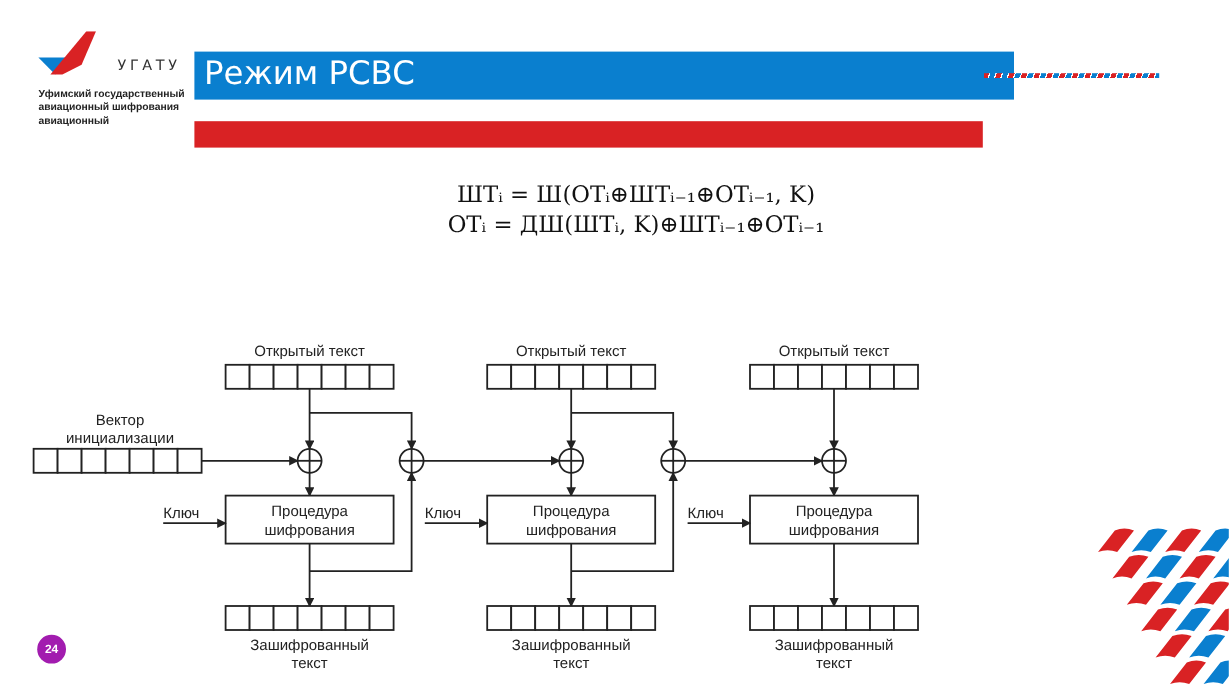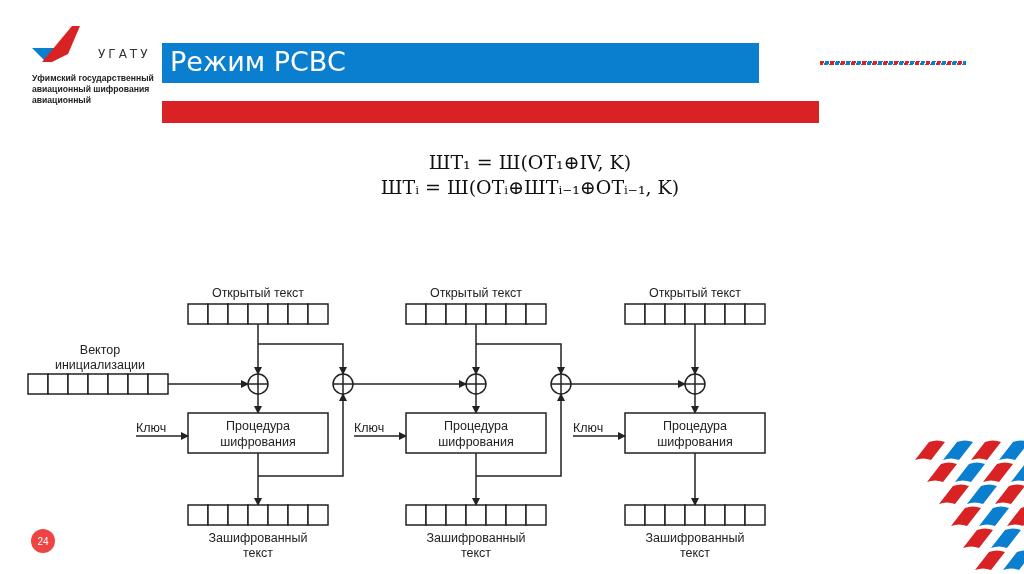--- a/index.html
+++ b/index.html
@@ -10,21 +10,21 @@
   .logo { position: absolute; left: 28px; top: 26px; width: 120px; height: 40px; }
   .logo-text {
     position: absolute; left: 98px; top: 47px; font-size: 12px; letter-spacing: 3px;
     color: #333; font-family: "DejaVu Sans", sans-serif;
   }
   .uni-name {
     position: absolute; left: 32px; top: 73px; width: 140px;
     font-size: 8.6px; line-height: 11px; color: #222; font-weight: bold;
   }
   .title-bar {
-    position: absolute; left: 162px; top: 43px; width: 597px; height: 40px;
+    position: absolute; left: 162px; top: 43px; width: 683px; height: 40px;
     background: #0a7fcf;
   }
   .title-text {
     position: absolute; left: 8px; top: 3px; font-size: 27px; color: #fff;
     font-family: "DejaVu Sans", sans-serif;
   }
   .red-bar {
     position: absolute; left: 162px; top: 101px; width: 657px; height: 22px;
     background: #d92224;
   }
@@ -33,21 +33,21 @@
     background: repeating-linear-gradient(110deg, #d92224 0 4px, #fff 4px 5px, #0a7fcf 5px 9px, #fff 9px 10px);
   }
   .formulas {
     position: absolute; left: 300px; top: 150px; width: 460px; text-align: center;
     font-family: "DejaVu Serif", serif; font-size: 19px; line-height: 25px; color: #111;
   }
   .formulas .f { display: block; white-space: nowrap; }
   .diagram { position: absolute; left: 0; top: 0; }
   .page-num {
     position: absolute; left: 31px; top: 529px; width: 24px; height: 24px; border-radius: 50%;
-    background: #ef4444; color: #fff; font-size: 10px; font-weight: normal;
+    background: #a21caf; color: #fff; font-size: 10px; font-weight: bold;
     display: flex; align-items: center; justify-content: center;
   }
   .flags { position: absolute; left: 905px; top: 436px; }
   .dtext { font-family: "Liberation Sans", sans-serif; font-size: 12.5px; fill: #222; }
 </style>
 </head>
 <body>
 
 <svg class="logo" viewBox="0 0 120 40">
   <polygon points="4,22 30,22 18,36" fill="#0a7fcf"></polygon>
@@ -60,22 +60,22 @@
   <div>авиационный</div>
 </div>
 
 <div class="title-bar">
   <div class="title-text">Режим PCBC</div>
 </div>
 <div class="red-bar"></div>
 <div class="stripe-line"></div>
 
 <div class="formulas">
-  <span class="f">ШТ₁ = Ш(ОТ₁⊕IV, K)</span>
   <span class="f">ШТᵢ = Ш(ОТᵢ⊕ШТᵢ₋₁⊕ОТᵢ₋₁, K)</span>
+  <span class="f">ОТᵢ = ДШ(ШТᵢ, K)⊕ШТᵢ₋₁⊕ОТᵢ₋₁</span>
 </div>
 
 <svg class="diagram" id="diagram" width="1024" height="574">
   <defs>
     <marker id="arr" markerWidth="8" markerHeight="8" refX="7" refY="4" orient="auto" markerUnits="userSpaceOnUse">
       <path d="M0,0 L8,4 L0,8 Z" fill="#222"></path>
     </marker>
   </defs>
   <g id="dg" stroke="#222" stroke-width="1.5" fill="none">
       <g>

